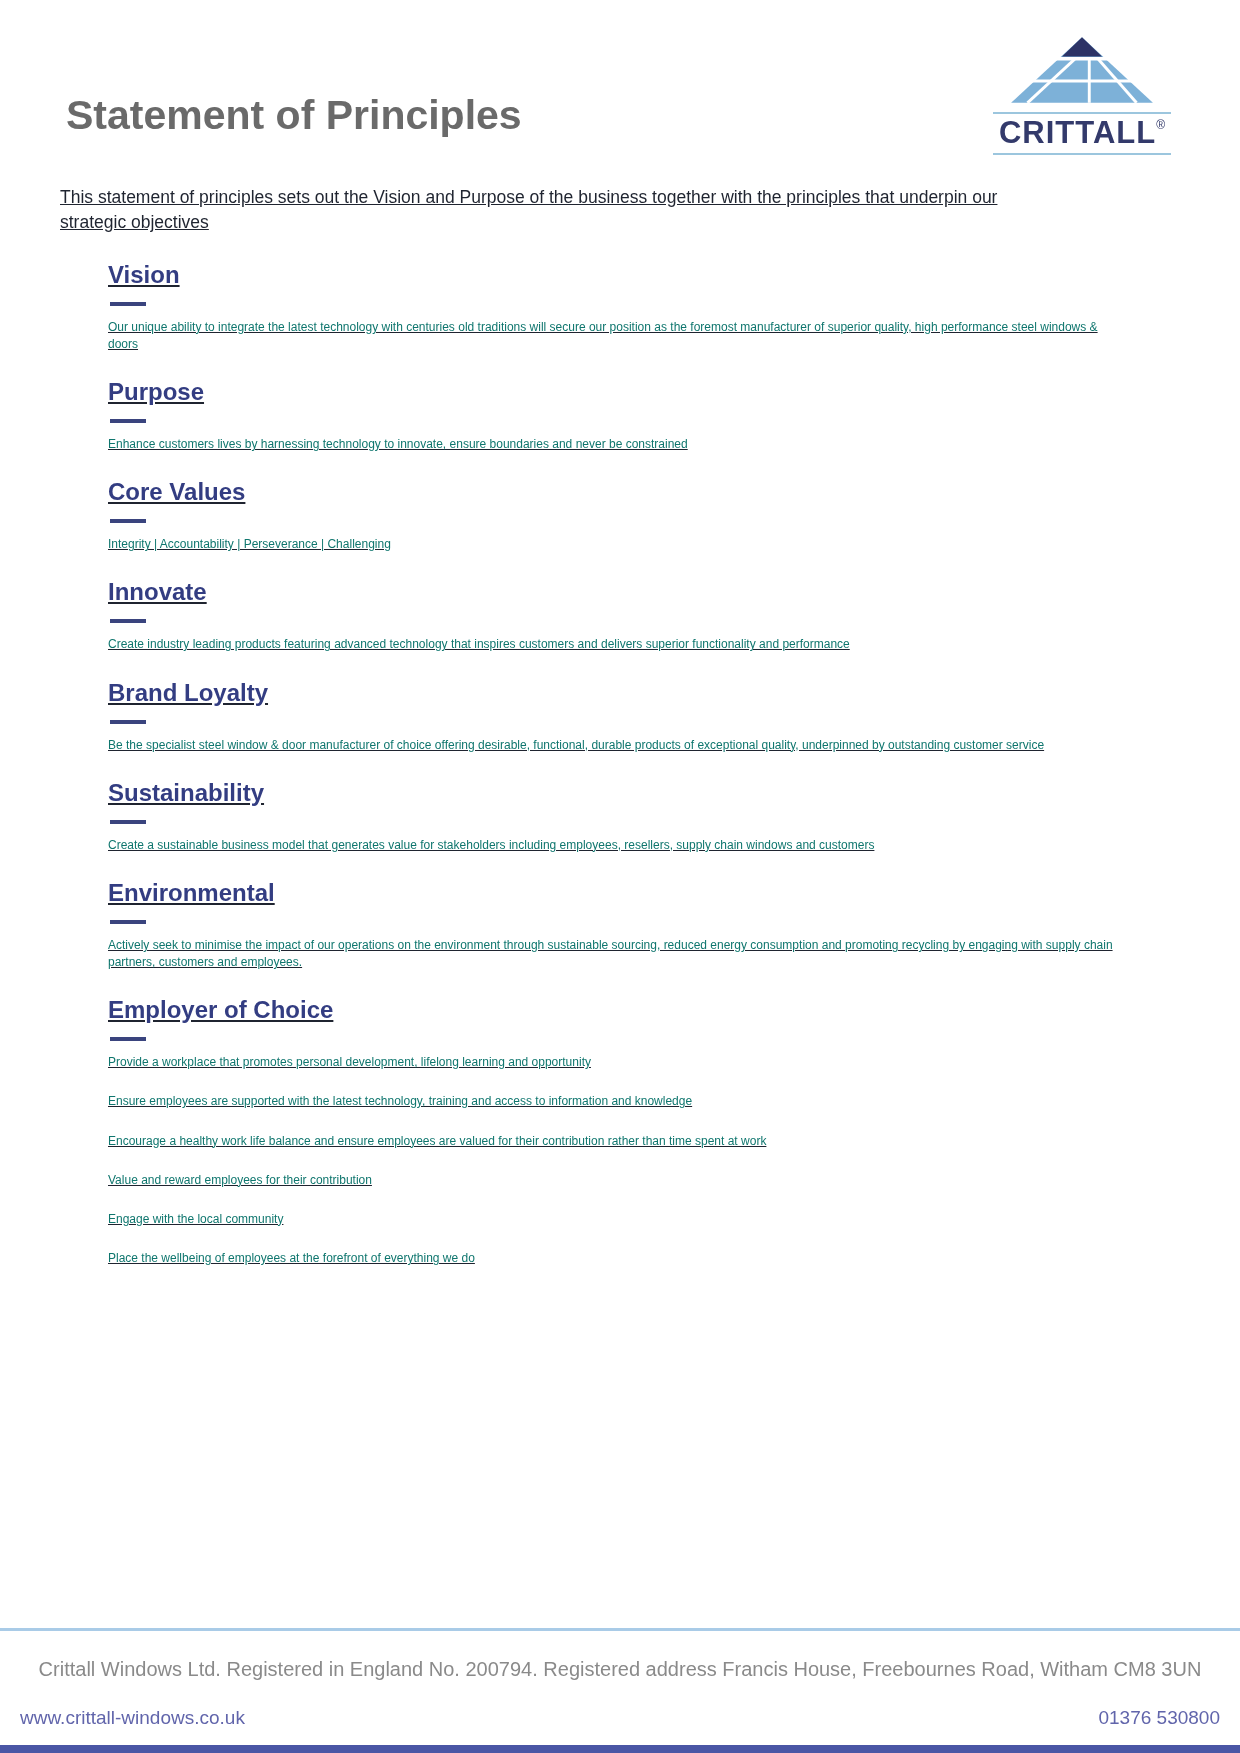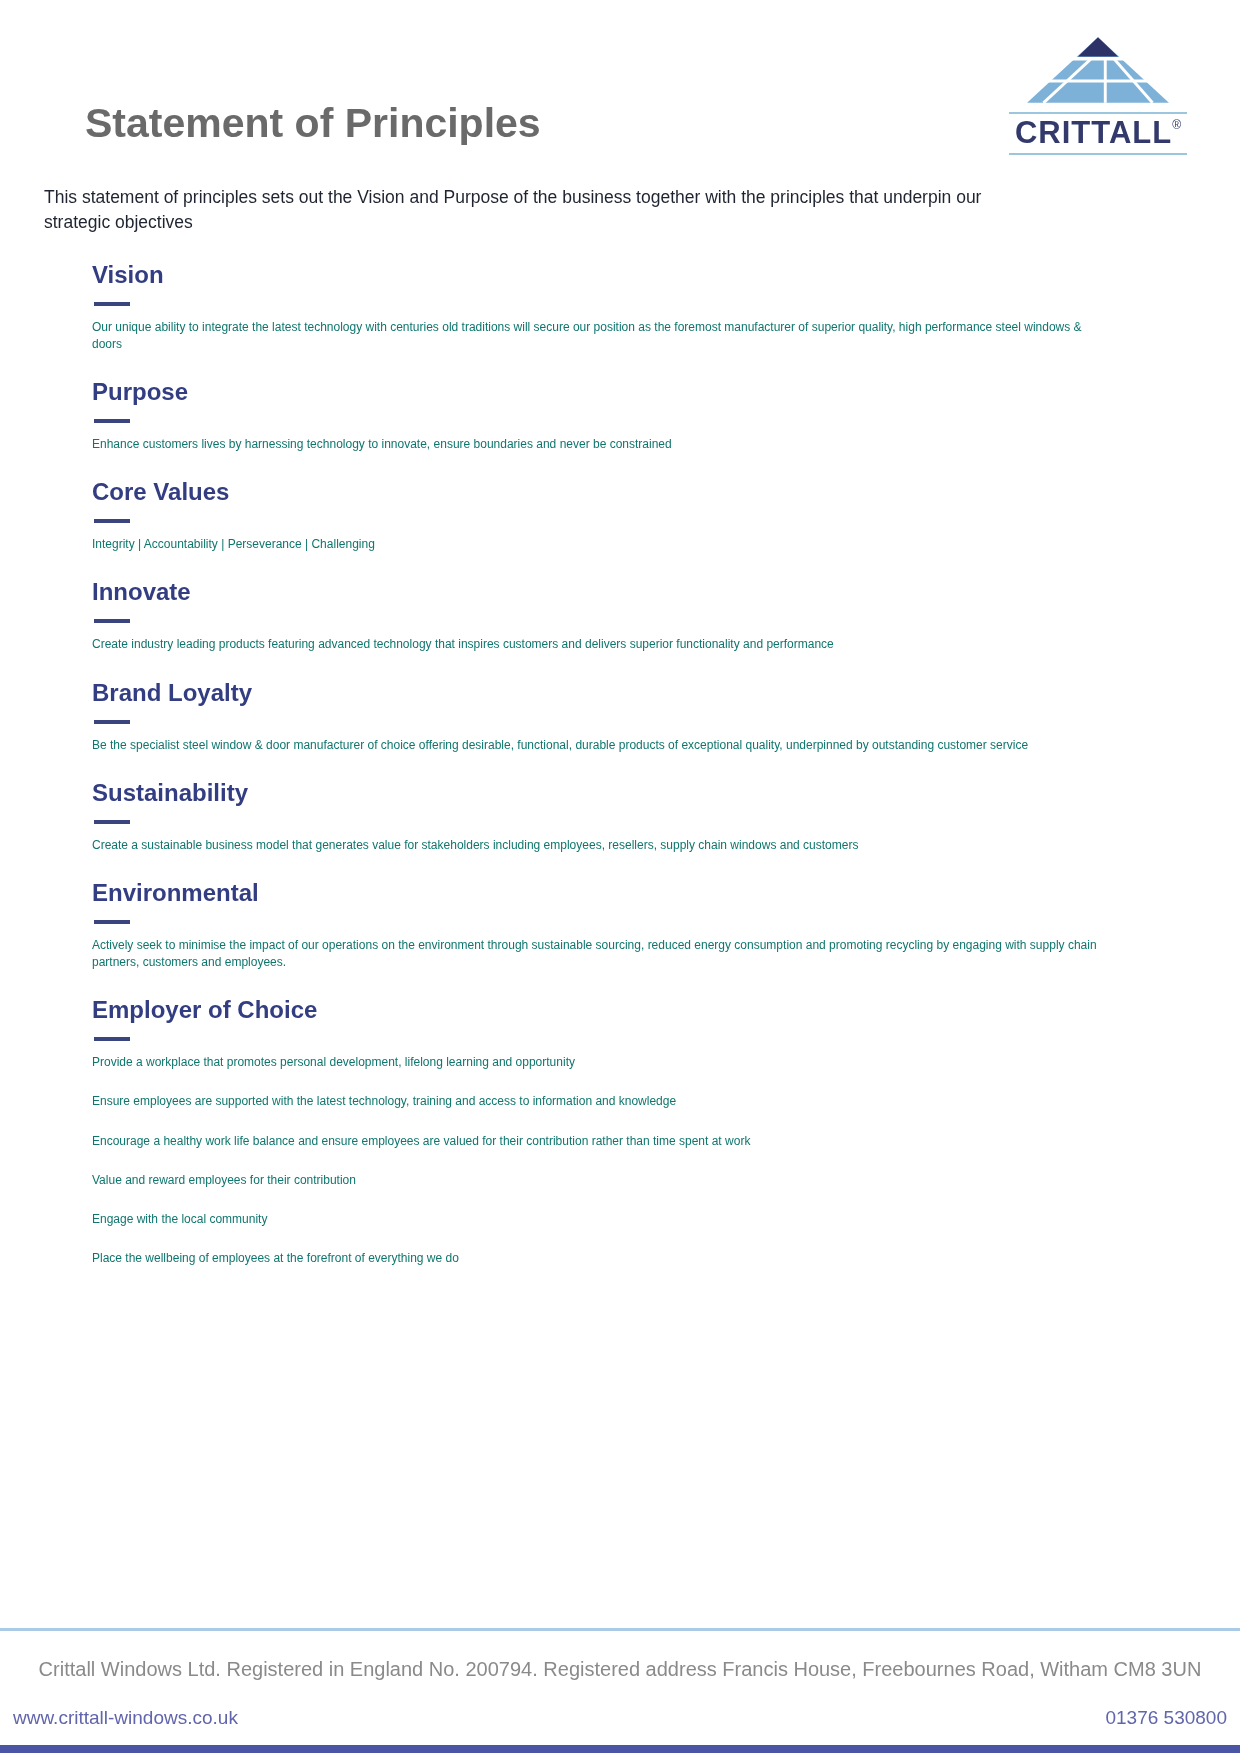--- a/index.html
+++ b/index.html
@@ -10,23 +10,22 @@
     font-family: "Liberation Sans", "DejaVu Sans", sans-serif;
     display: flex;
     flex-direction: column;
     color: #1f2430;
   }
 
   
   .header {
     display: flex;
     justify-content: space-between;
-    align-items: center;
-    padding: 34px 52px 0 66px;
-    margin-left: 19px;
+    align-items: flex-start;
+    padding: 34px 68px 0 66px;
   }
   .doc-title {
     padding-top: 58px;
     font-size: 41px;
     font-weight: 700;
     color: #6a6a6a;
     letter-spacing: 0;
   }
   .logo {
     width: 180px;
@@ -53,21 +52,22 @@
   }
   .logo-word sup {
     font-size: 12px;
     font-weight: 400;
     vertical-align: 14px;
     letter-spacing: 0;
   }
 
   
   .content {
-    padding: 0 70px 0 44px;
+    padding: 0 70px 0 60px;
+    text-decoration: underline;
   }
   .intro {
     margin-top: 30px;
     font-size: 17.5px;
     line-height: 1.45;
     max-width: 1005px;
     color: #1f2430;
   }
   .section { margin-top: 24px; margin-left: 48px; }
   .section-heading {
@@ -105,21 +105,21 @@
     margin-top: 27px;
     text-align: center;
     font-size: 20px;
     color: #8a8a8a;
   }
   .footer-row {
     margin-top: 26px;
     display: flex;
     justify-content: space-between;
     align-items: center;
-    padding: 0 13px;
+    padding: 0 20px;
     font-size: 19px;
     color: #6165ab;
   }
   .footer-link { text-decoration: none; color: #6165ab; cursor: pointer; }
   .bottom-bar {
     margin-top: 16px;
     width: 100%;
     height: 8px;
     background: #4a56a5;
   }

